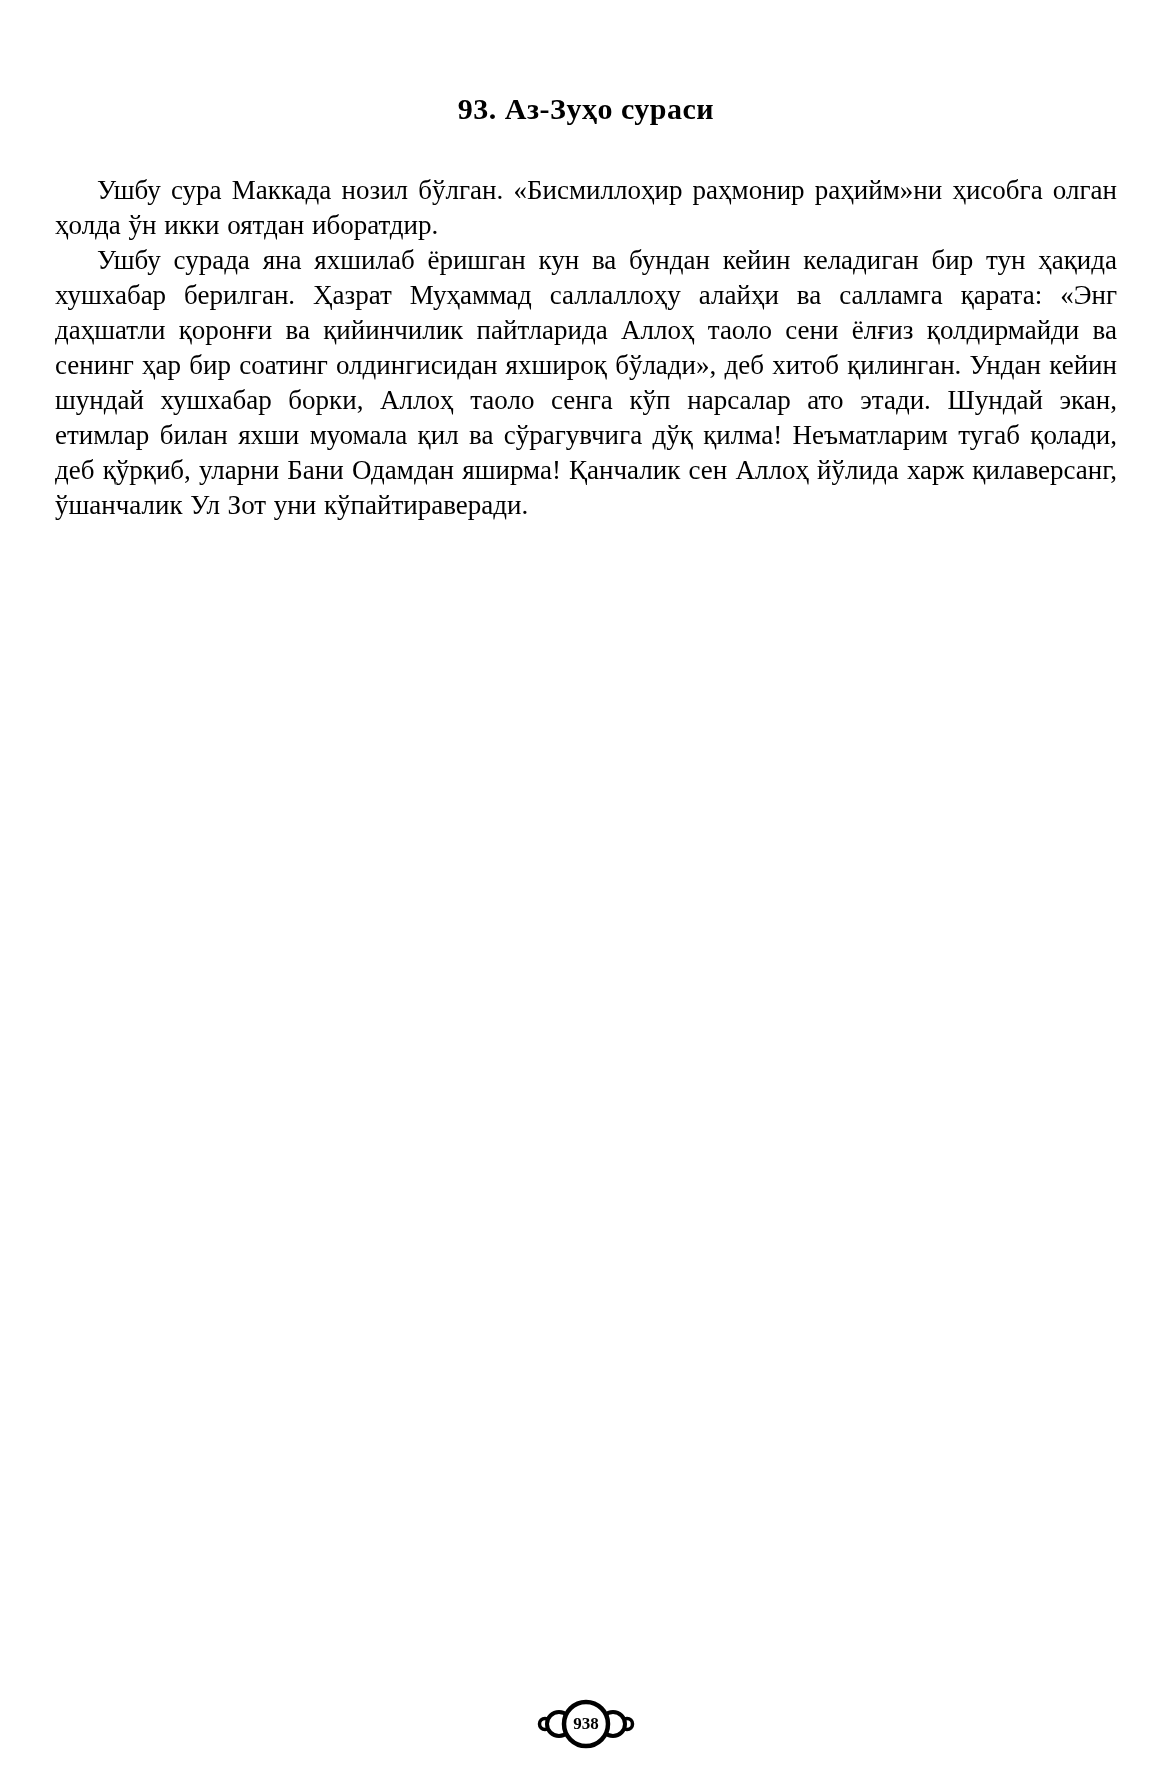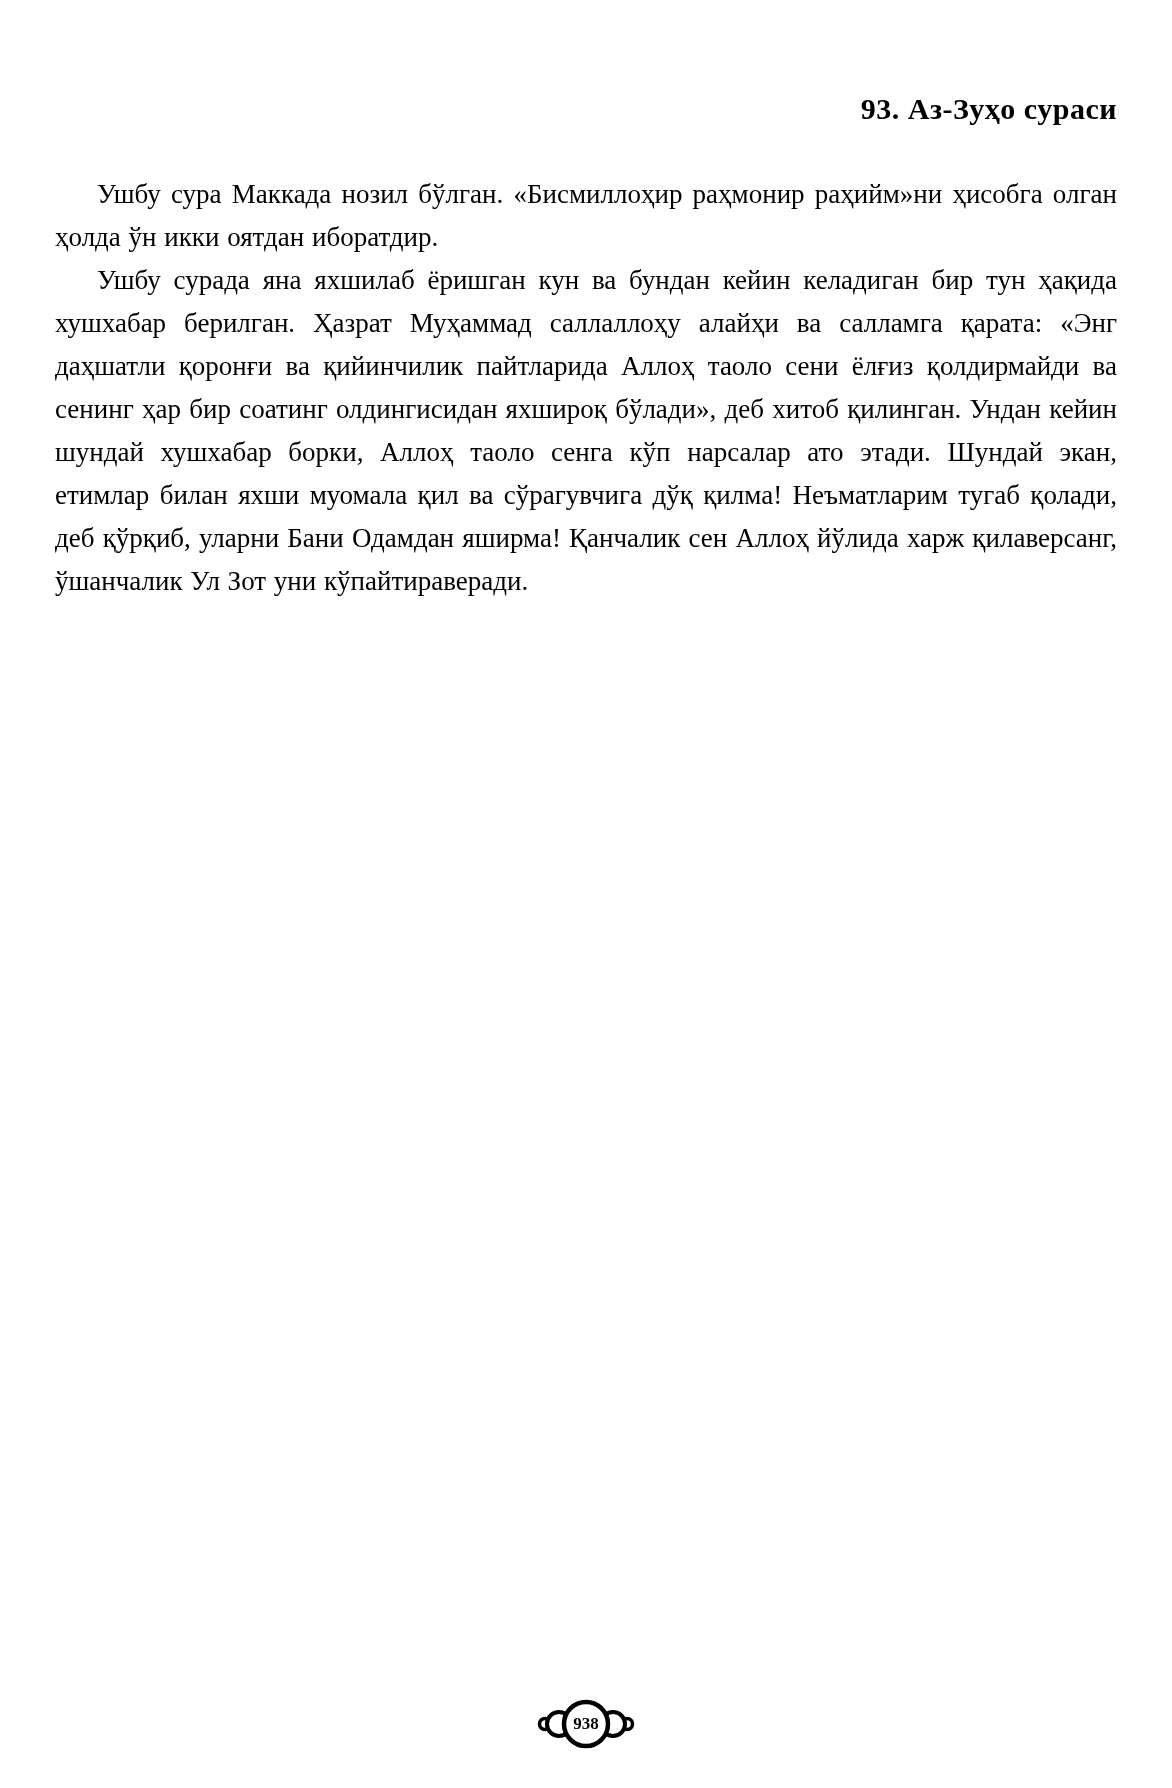--- a/index.html
+++ b/index.html
@@ -16,30 +16,30 @@
     font-family: "Liberation Serif", "DejaVu Serif", serif;
     overflow: hidden;
   }
   .content {
     padding: 0 55px;
   }
   .doc-title {
     margin: 92px 0 0 0;
     font-size: 30px;
     font-weight: bold;
-    text-align: right;
+    text-align: center;
     letter-spacing: 0.5px;
   }
   .body-text {
     margin-top: 47px;
   }
   .body-text p {
     margin: 0;
     font-size: 27px;
-    line-height: 43px;
+    line-height: 35px;
     text-align: justify;
     text-indent: 42px;
     word-spacing: 1px;
   }
   .page-footer {
     position: absolute;
     left: 0;
     bottom: 36px;
     width: 100%;
     display: flex;

